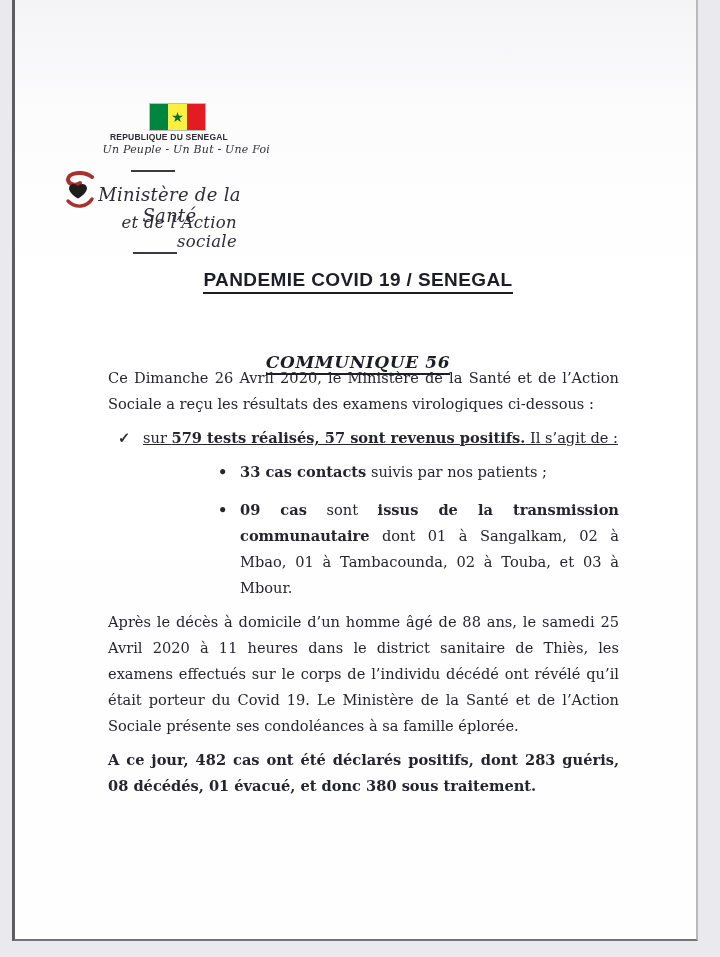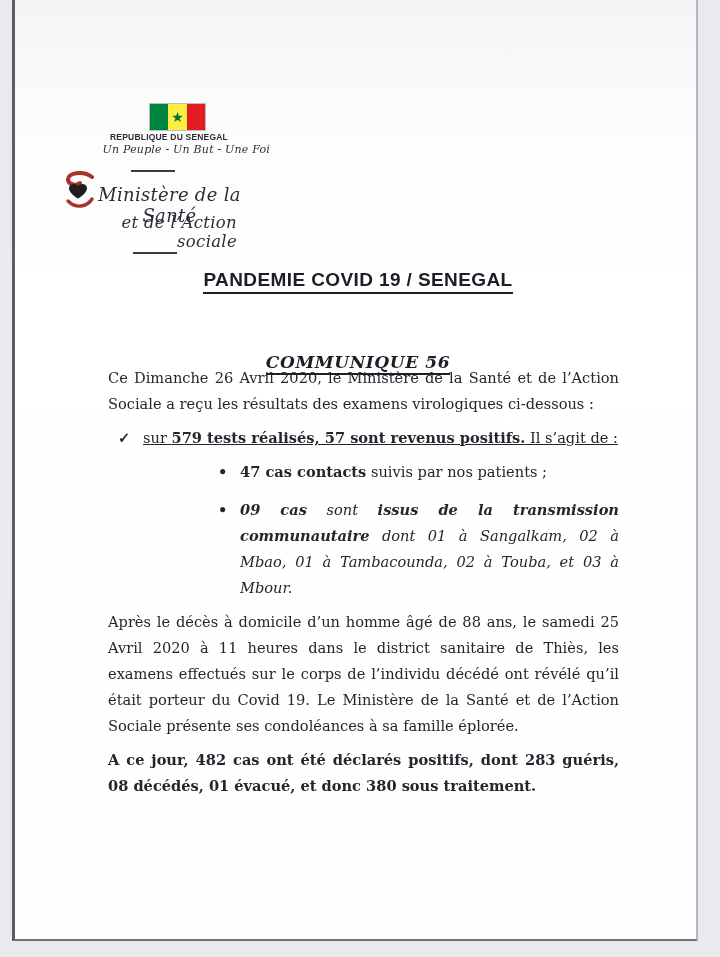--- a/index.html
+++ b/index.html
@@ -76,21 +76,21 @@
     text-align:justify;
   }
   .bodytext p { margin:8px; }
   .b { font-weight:bold; }
   .checkline { margin-left:18px !important; padding-left:25px; text-indent:-25px;text-decoration:underline; }
   .check { display:inline-block; width:25px; text-indent:0; font-weight:bold; color:#2a2a32; }
   .bullet { margin-left:118px !important; padding-left:22px; text-indent:-22px; }
   .dot { display:inline-block; width:22px; text-indent:0; font-weight:bold; }
   .mt4  { margin-top:4px  !important; }
   .mt2  { margin-top:2px  !important; }
-  .mt12 { margin-top:12px !important;font-style:italic; }
+  .mt12 { margin-top:12px !important; }
   .mt10 { margin-top:10px !important; }
   .mt20 { margin-top:20px !important; }
   .bold-para { font-weight:bold; }
 </style>
 </head>
 <body>
 
 <div class="page">
 
   <div class="flag">
@@ -127,21 +127,21 @@
 
   <main class="bodytext">
 
     <p class="para">Ce Dimanche 26 Avril 2020, le Ministère de la Santé et de l’Action Sociale a reçu les résultats des examens virologiques ci-dessous :</p>
 
     <p class="checkline mt4">
       <span class="check">✓</span><span>sur </span><span class="b">579 tests réalisés, 57 sont revenus positifs.</span><span> Il s’agit de :</span>
     </p>
 
     <p class="bullet mt2">
-      <span class="dot">•</span><span class="b">47 cas contacts</span><span> suivis par nos patients ;</span>
+      <span class="dot">•</span><span class="b">33 cas contacts</span><span> suivis par nos patients ;</span>
     </p>
 
     <p class="bullet mt12">
       <span class="dot">•</span><span class="b">09 cas</span><span> sont </span><span class="b">issus de la transmission communautaire</span><span> dont 01 à Sangalkam, 02 à Mbao, 01 à Tambacounda, 02 à Touba, et 03 à Mbour.</span>
     </p>
 
 
 
     <p class="para mt2">Après le décès à domicile d’un homme âgé de 88 ans, le samedi 25 Avril 2020 à 11 heures dans le district sanitaire de Thiès, les examens effectués sur le corps de l’individu décédé ont révélé qu’il était porteur du Covid 19. Le Ministère de la Santé et de l’Action Sociale présente ses condoléances à sa famille éplorée.</p>
 

